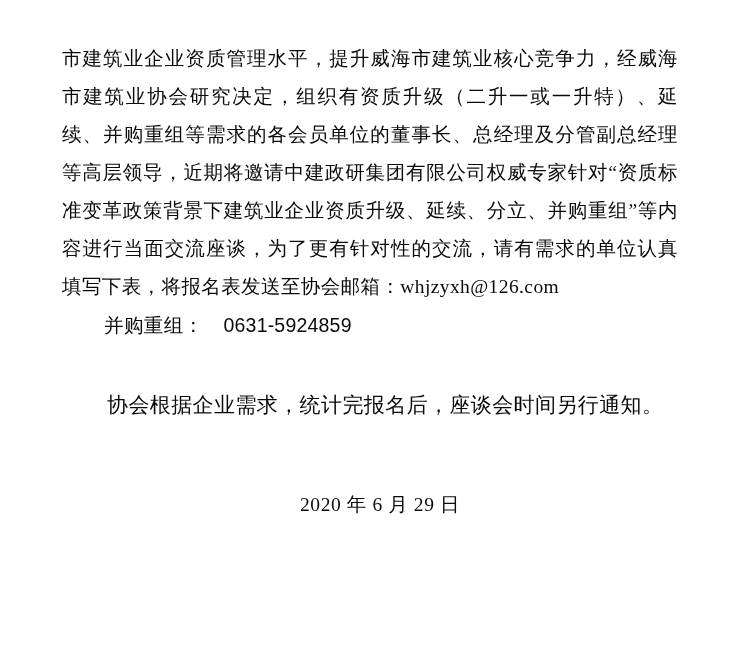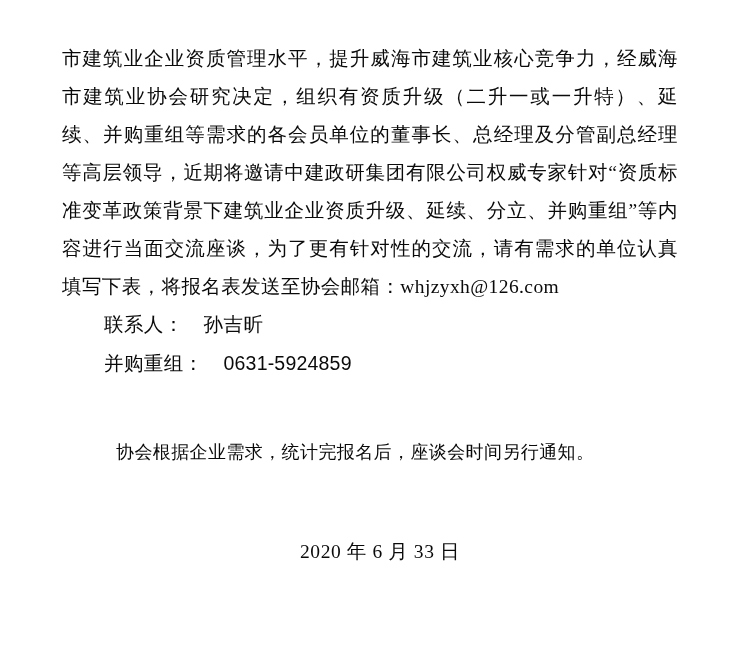--- a/index.html
+++ b/index.html
@@ -40,23 +40,23 @@
     letter-spacing: 0.4px;
   }
   .contact-line .gap {
     display: inline-block;
     width: 20px;
   }
   .spacer-line {
     height: 38px;
   }
   .note-line {
-    font-size: 18px;
+    font-size: 21px;
     line-height: 38px;
-    margin: 12px;
+    margin: 3px;
     padding-left: 42px;
     letter-spacing: 0.4px;
   }
   .date-line {
     font-size: 19.5px;
     line-height: 38px;
     margin: 0;
     text-align: center;
     padding-left: 20px;
     letter-spacing: 0.6px;
@@ -71,29 +71,26 @@
 </style>
 </head>
 <body>
 
 <div class="page">
 
   <div class="body-block">
     <p class="para">市建筑业企业资质管理水平，提升威海市建筑业核心竞争力，经威海市建筑业协会研究决定，组织有资质升级（二升一或一升特）、延续、并购重组等需求的各会员单位的董事长、总经理及分管副总经理等高层领导，近期将邀请中建政研集团有限公司权威专家针对“资质标准变革政策背景下建筑业企业资质升级、延续、分立、并购重组”等内容进行当面交流座谈，为了更有针对性的交流，请有需求的单位认真填写下表，将报名表发送至协会邮箱：whjzyxh@126.com</p>
   </div>
 
-  <p class="contact-line">
-    <span>联系人：</span><span class="gap"></span><span>孙吉昕</span>
-  </p>
 
   <p class="contact-line">
     <span>并购重组：</span><span class="gap"></span><span class="mono-inline">0631-5924859</span>
   </p>
 
   <div class="spacer-line"></div>
 
   <p class="note-line">协会根据企业需求，统计完报名后，座谈会时间另行通知。</p>
 
   <div class="date-block">
-    <p class="date-line">2020 年 6 月 33 日</p>
+    <p class="date-line">2020 年 6 月 29 日</p>
   </div>
 
 </div>
 
 </body></html>

